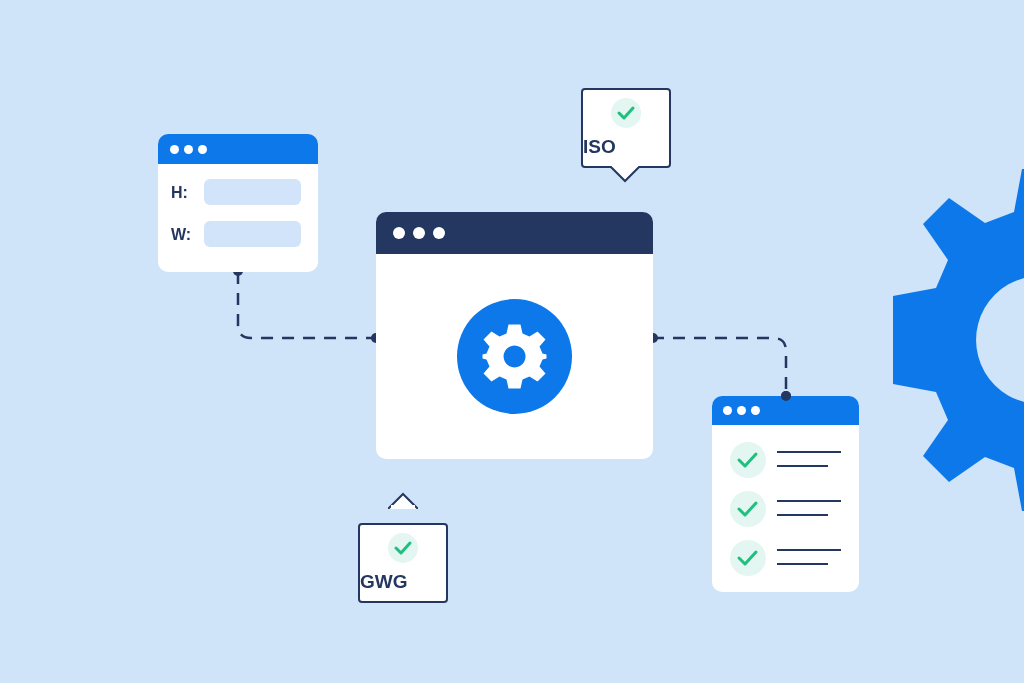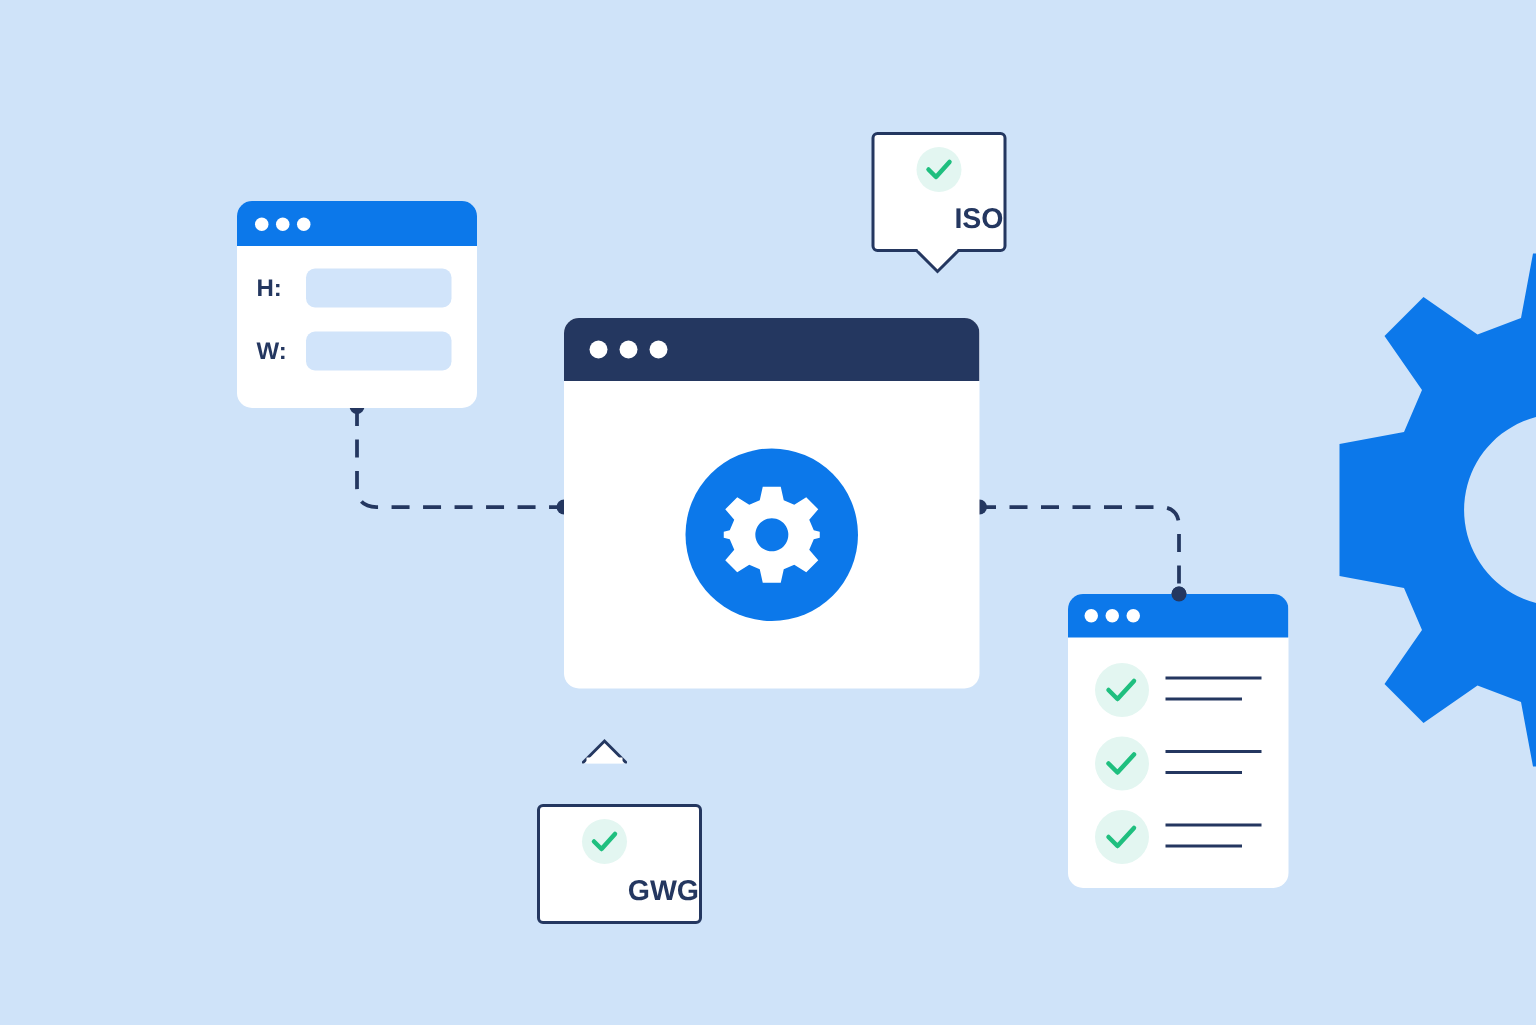--- a/index.html
+++ b/index.html
@@ -4,21 +4,21 @@
 <style>
   html, body { margin:0; padding:0; }
   body { width:1024px; height:683px; background:#cfe3f9; position:relative; overflow:hidden; font-family:"Liberation Sans", sans-serif; }
   .abs { position:absolute; }
   .win { position:absolute; background:#fff; border-radius:10px; overflow:hidden; }
   .bar { display:flex; align-items:center; padding-left:12px; gap:5px; }
   .dot { width:9px; height:9px; border-radius:50%; background:#fff; }
   .lbl { color:#243760; font-weight:bold; font-size:16px; position:absolute; }
   .field { position:absolute; background:#d1e4fa; border-radius:6px; }
   .bubble { position:absolute; background:#fff; border:2px solid #243760; border-radius:4px; box-sizing:border-box; }
-  .bubble .txt { position:absolute; width:100%; text-align:right; color:#243760; font-weight:bold; font-size:19px; }
+  .bubble .txt { position:absolute; width:100%; text-align:left; color:#243760; font-weight:bold; font-size:19px; }
   .chk { position:absolute; border-radius:50%; background:#e3f6f1; }
 </style>
 </head>
 <body>
 
 <svg class="abs" style="left:840px;top:160px" width="184" height="370" viewBox="0 0 184 370">
   <g transform="translate(200,180)">
     <path fill="#0c78ea" fill-rule="evenodd" d="
       M -18 -171 L 18 -171 L 26 -128 L 55 -117 L 91 -142 L 117 -116 L 92 -80 L 104 -52 L 147 -44 L 147 -8
       L 147 8 L 147 44 L 104 52 L 92 80 L 117 116 L 91 142 L 55 117 L 26 128 L 18 171 L -18 171
@@ -77,21 +77,21 @@
           L -32 2 L -32 -2 L -28 -3 L -25 -10 L -31 -17 L -23 -25 L -15 -20 L -8 -23 Z
           M 0 -11 A 11 11 0 1 0 0.1 -11 Z"></path>
       </g>
     </svg>
   </div>
 </div>
 
 <svg class="abs" style="left:388px;top:491px" width="30" height="18" viewBox="0 0 30 18">
   <path d="M0 18 L15 3 L30 18" fill="#fff" stroke="#243760" stroke-width="2"></path>
 </svg>
-<div class="bubble" style="left:358px;top:536px;width:110px;height:80px;text-decoration:underline;">
+<div class="bubble" style="left:358px;top:523px;width:90px;height:80px;text-decoration:underline;">
   <div class="chk" style="left:28px;top:8px;width:30px;height:30px;">
     <svg width="30" height="30" viewBox="0 0 30 30">
         <path d="M8 15 L13 20 L22 10" fill="none" stroke="#1fbf7f" stroke-width="3" stroke-linecap="round" stroke-linejoin="round"></path>
       </svg>
   </div>
   <div class="txt" style="top:46px;">GWG</div>
 </div>
 <div class="abs" style="left:391px;top:505px;width:24px;height:4px;background:#fff;"></div>
 
 <div class="win" style="left:712px;top:396px;width:147px;height:196px;">

